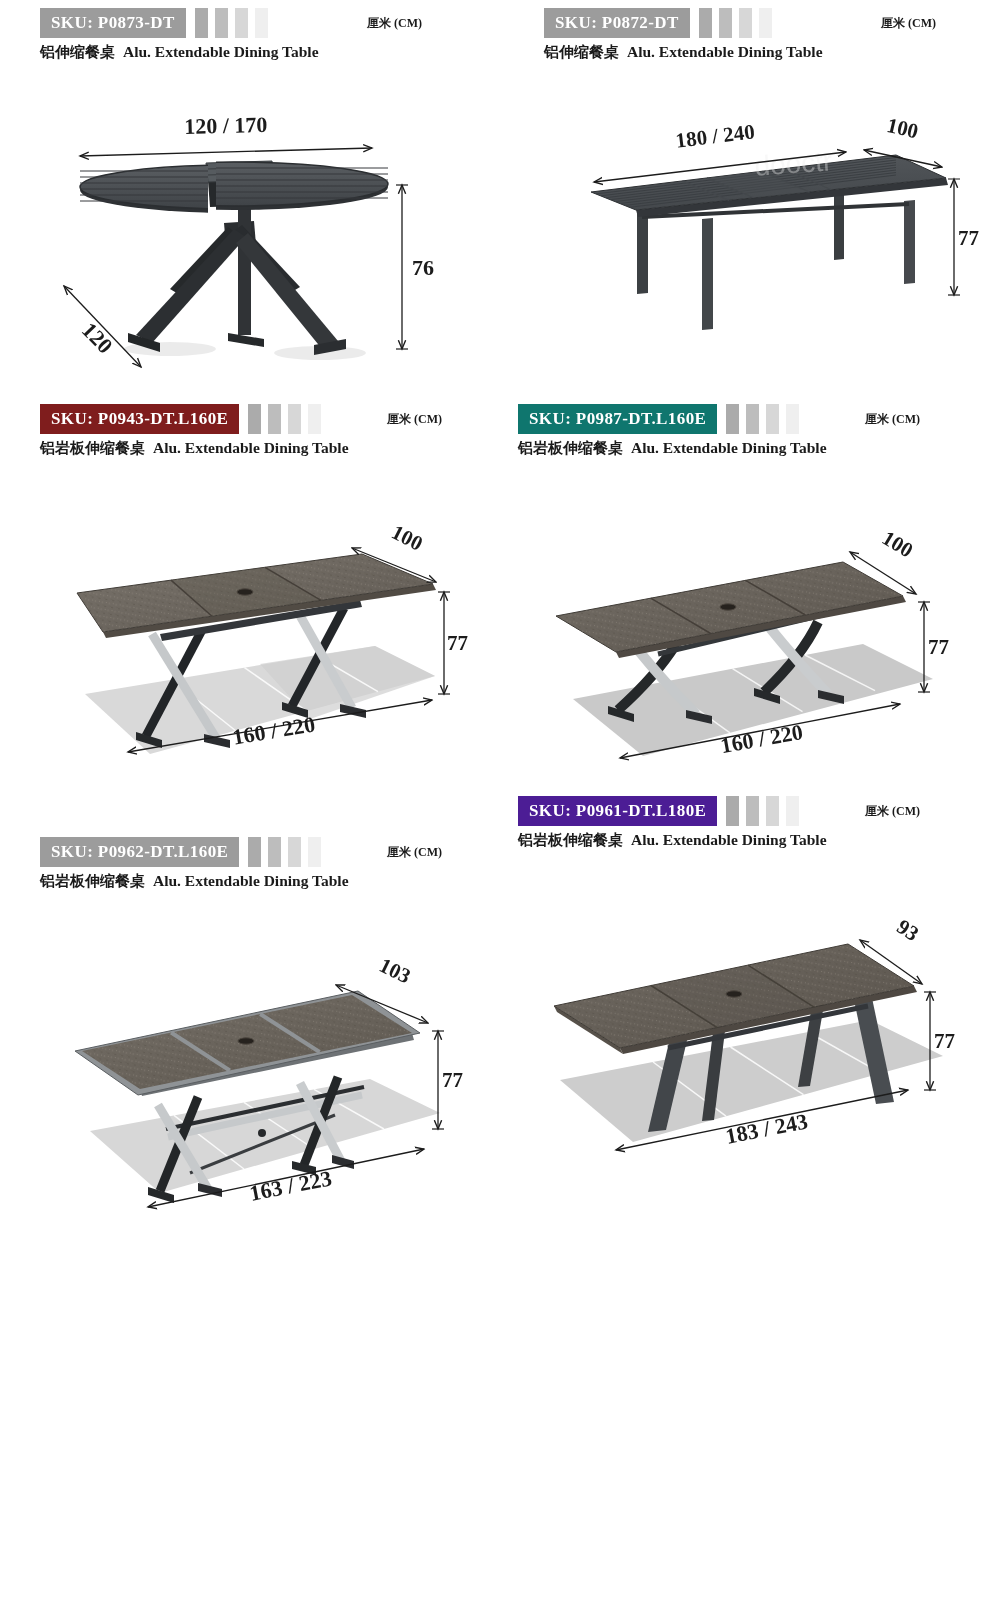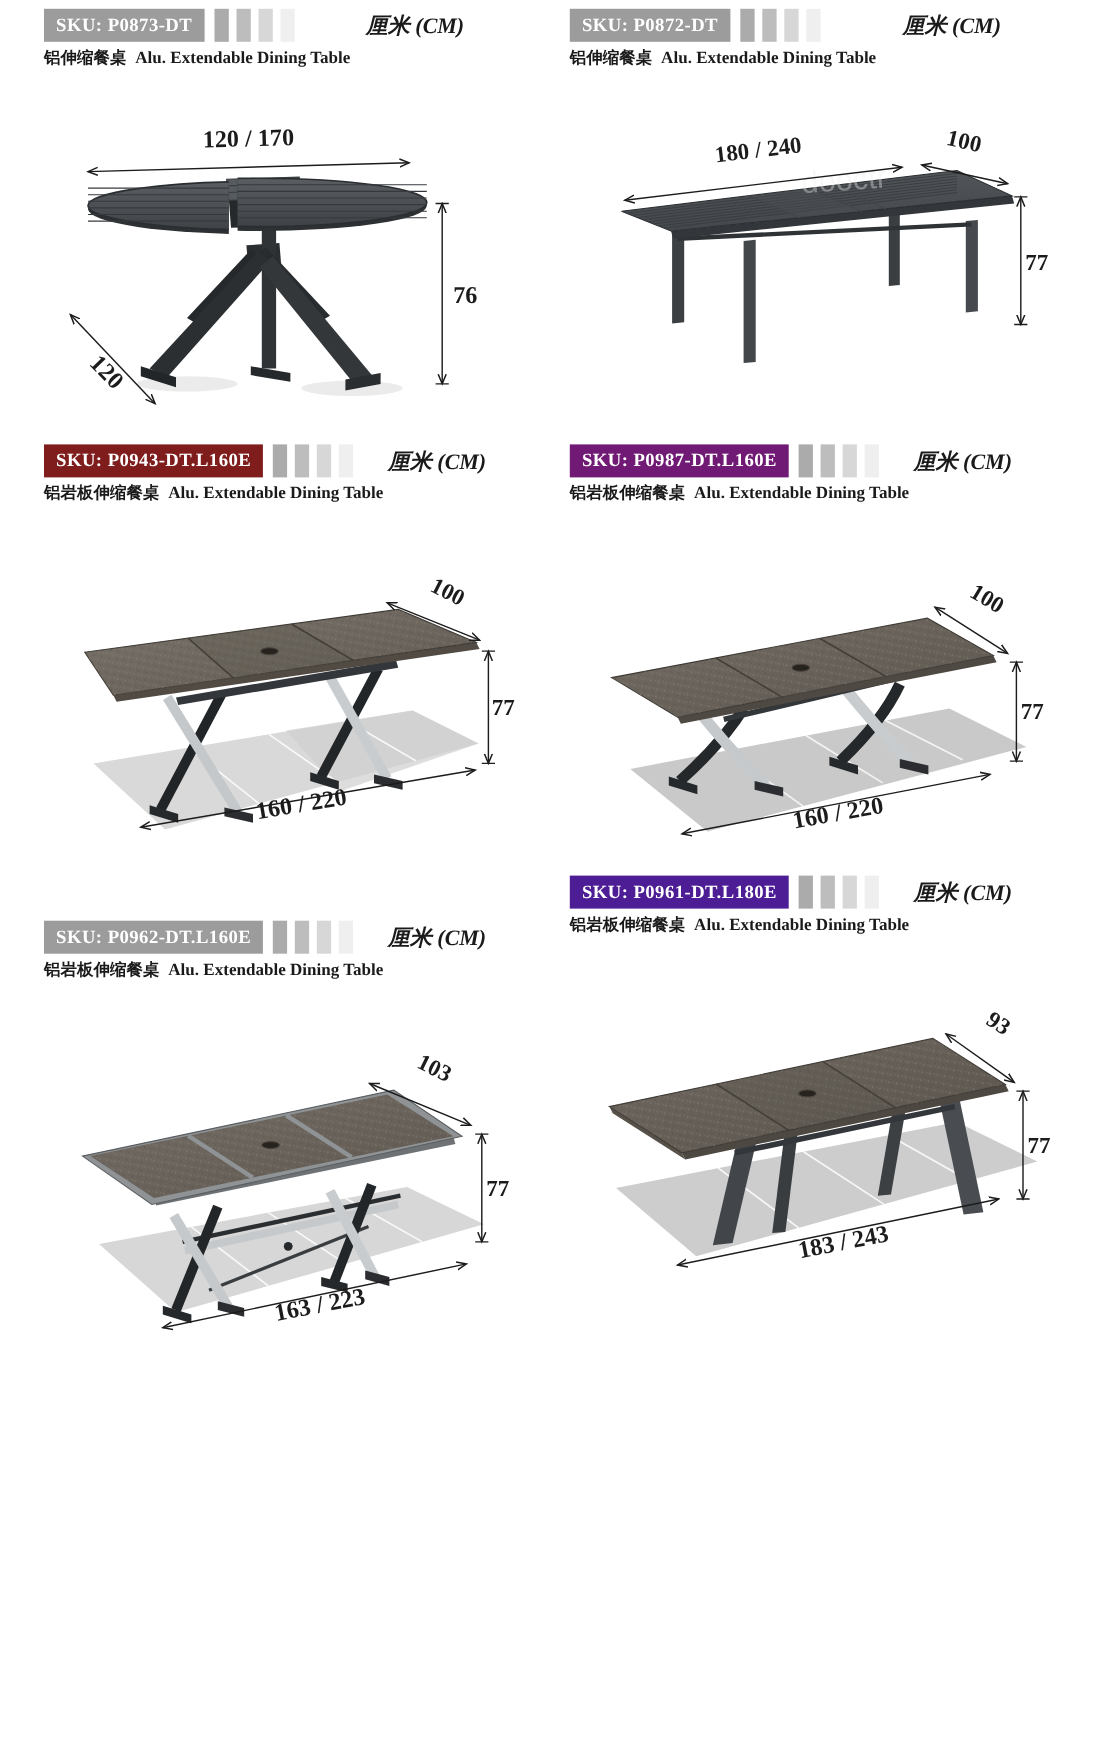--- a/index.html
+++ b/index.html
@@ -1,31 +1,31 @@
 <!DOCTYPE html>
 <html><head>
 <meta charset="utf-8">
 <style>
   html,body{margin:0;padding:0;background:#fff;}
   .page{position:relative;width:1000px;height:1599px;background:#fff;overflow:hidden;
         font-family:"Liberation Serif",serif;color:#1a1a1a;border-radius:27px;}
   .cell{position:absolute;}
   .c1{left:40px;top:8px;width:420px;height:392px;}
-  .c2{left:518px;top:8px;width:445px;height:392px;}
+  .c2{left:544px;top:8px;width:445px;height:392px;}
   .c3{left:40px;top:404px;width:435px;height:392px;}
   .c4{left:518px;top:404px;width:445px;height:392px;}
   .c5{left:40px;top:837px;width:435px;height:404px;}
   .c6{left:518px;top:796px;width:450px;height:404px;}
   .hdr{display:flex;align-items:stretch;height:30px;}
   .w380{width:382px;} .w390{width:392px;} .w400{width:402px;}
   .badge{background:#9c9c9c;color:#ffffff;font-weight:bold;font-size:17px;
          padding:0 11px;display:flex;align-items:center;letter-spacing:.4px;white-space:nowrap;}
   .swatches{display:flex;gap:7px;margin-left:9px;}
   .sw{width:13px;height:30px;}
-  .unit{margin-left:auto;align-self:center;font-weight:bold;font-size:20px;white-space:nowrap;font-style:italic;}
+  .unit{margin-left:auto;align-self:center;font-weight:bold;font-size:12px;white-space:nowrap;}
   .unit .cnpart{font-family:"Liberation Sans","DejaVu Sans",sans-serif;font-weight:bold;}
   .subtitle{margin-top:5px;font-weight:bold;font-size:15px;white-space:nowrap;}
   .cn-name{font-family:Liberation Serif, serif;font-weight:bold;}
   .en-name{margin-left:8px;font-family:"Liberation Serif",serif;font-weight:bold;font-size:15.5px;}
   .figure{position:absolute;left:0;}
   .f1{top:95px;} .f2{top:95px;} .f3{top:100px;} .f4{top:100px;} .f5{top:92px;} .f6{top:92px;}
   svg{display:block;}
   .dim{font-family:"Liberation Serif",serif;font-weight:bold;fill:#1c1c1c;}
   .dline{stroke:#1c1c1c;stroke-width:1.3;fill:none;}
   .tick{stroke:#1c1c1c;stroke-width:1.2;}
@@ -259,21 +259,21 @@
           <line class="tick" x1="398" y1="190" x2="410" y2="190"></line>
         <text class="dim" x="407" y="146" font-size="21">77</text>
         <line class="dline" x1="88" y1="248" x2="392" y2="196" marker-start="url(#a3)" marker-end="url(#a3)"></line>
         <text class="dim" x="235" y="234" font-size="22" text-anchor="middle" transform="rotate(-9.5 235 234)">160 / 220</text>
       </svg>
     </div>
   </div>
 
   <div class="cell c4">
     <div class="hdr w400">
-      <div class="badge" style="background: #701a75;">SKU: P0987-DT.L160E</div>
+      <div class="badge" style="background: #0f766e;">SKU: P0987-DT.L160E</div>
       <div class="swatches">
         <div class="sw" style="background: rgb(171, 171, 171);"></div>
         <div class="sw" style="background: rgb(189, 189, 189);"></div>
         <div class="sw" style="background: rgb(215, 215, 215);"></div>
         <div class="sw" style="background: rgb(239, 239, 239);"></div>
       </div>
       <div class="unit"><span class="cnpart">厘米</span> <span>(CM)</span></div>
     </div>
     <div class="subtitle">
       <span class="cn-name">铝岩板伸缩餐桌</span><span class="en-name">Alu. Extendable Dining Table</span>

